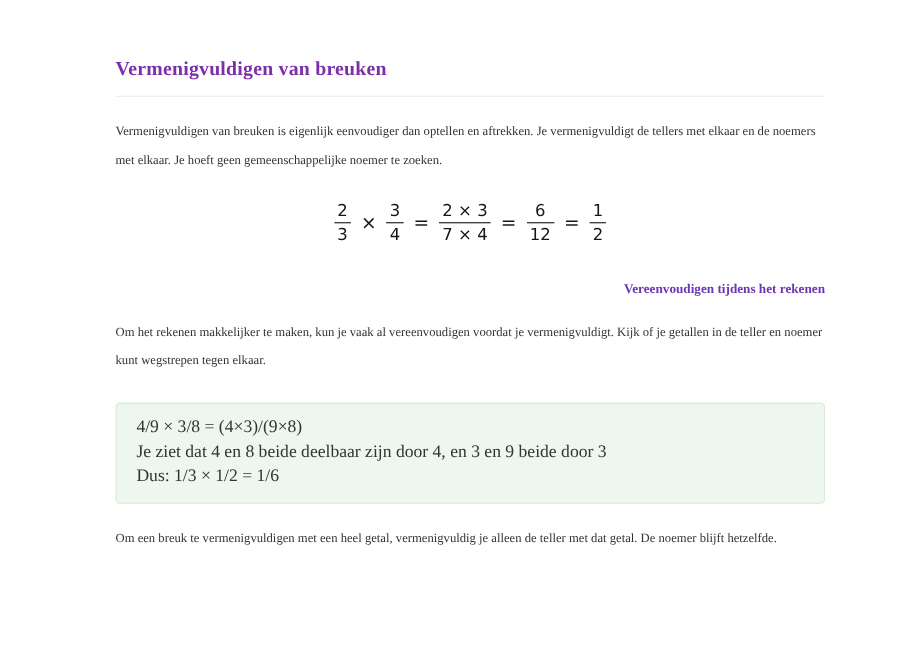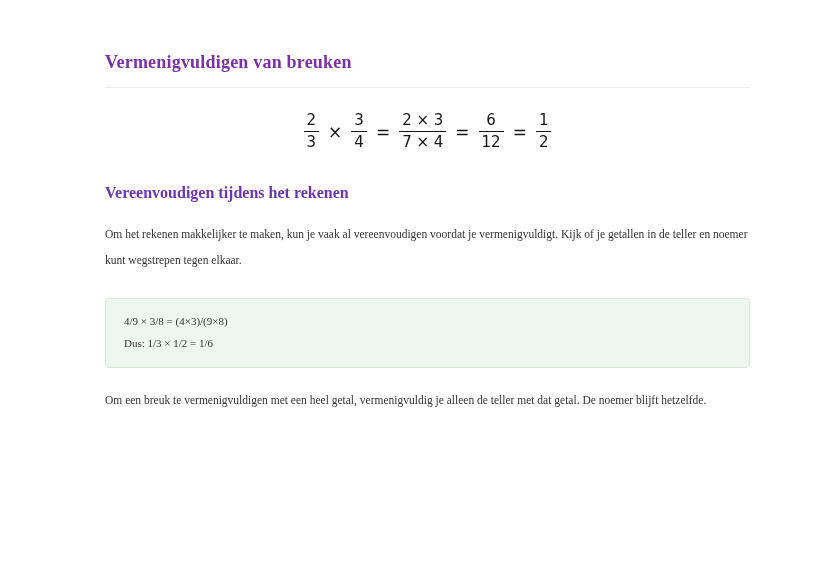--- a/index.html
+++ b/index.html
@@ -60,45 +60,47 @@
   }
   .frac .den {
     padding: 1px 3px 0 3px;
   }
   .op {
     font-size: 17px;
     padding: 0 1px;
   }
   h2.subheading {
     margin: 32px 0 0 0;
-    font-size: 16px;
+    font-size: 12px;
     font-weight: 700;
     color: #6c35b5;
+    text-align: right;
   }
   .example-box {
     margin: 25px 0 0 0;
     background: #eef7ef;
     border: 1px solid #d8e9d8;
     border-radius: 4px;
     padding: 11px 18px 13px 18px;
   }
   .example-box p {
     margin: 0;
-    font-size: 11px;
+    font-size: 16px;
     line-height: 22px;
     color: #333333;
   }
 </style>
 </head>
 <body>
 
 <div class="page">
 
   <h1 class="title">Vermenigvuldigen van breuken</h1>
 
+  <p class="body-text">Vermenigvuldigen van breuken is eigenlijk eenvoudiger dan optellen en aftrekken. Je vermenigvuldigt de tellers met elkaar en de noemers met elkaar. Je hoeft geen gemeenschappelijke noemer te zoeken.</p>
 
   <div class="formula">
     <span class="formula-inner">
       <span class="frac">
         <span class="num">2</span>
         <span class="den">3</span>
       </span>
       <span class="op">×</span>
       <span class="frac">
         <span class="num">3</span>
@@ -121,19 +123,20 @@
       </span>
     </span>
   </div>
 
   <h2 class="subheading">Vereenvoudigen tijdens het rekenen</h2>
 
   <p class="body-text">Om het rekenen makkelijker te maken, kun je vaak al vereenvoudigen voordat je vermenigvuldigt. Kijk of je getallen in de teller en noemer kunt wegstrepen tegen elkaar.</p>
 
   <div class="example-box">
     <p>4/9 × 3/8 = (4×3)/(9×8)</p>
+    <p>Je ziet dat 4 en 8 beide deelbaar zijn door 4, en 3 en 9 beide door 3</p>
     <p>Dus: 1/3 × 1/2 = 1/6</p>
   </div>
 
 
   <p class="body-text">Om een breuk te vermenigvuldigen met een heel getal, vermenigvuldig je alleen de teller met dat getal. De noemer blijft hetzelfde.</p>
 
 </div>
 
 </body></html>

